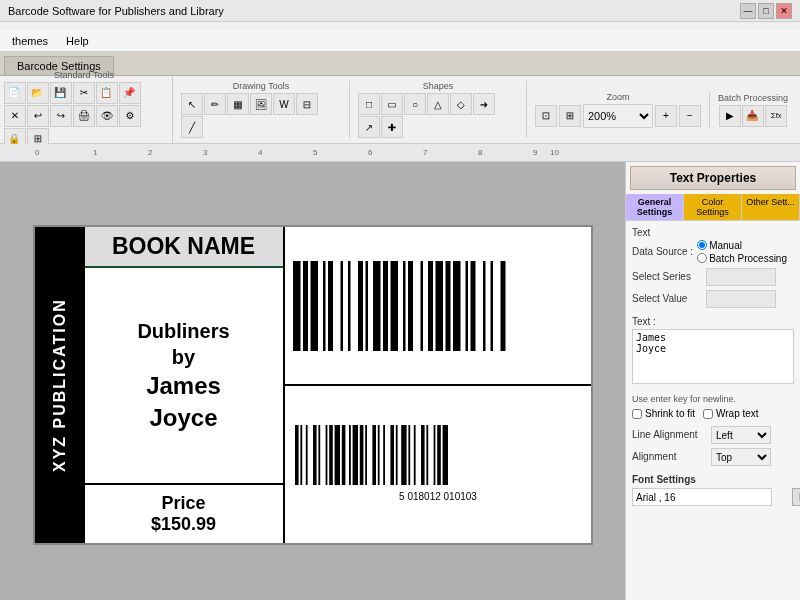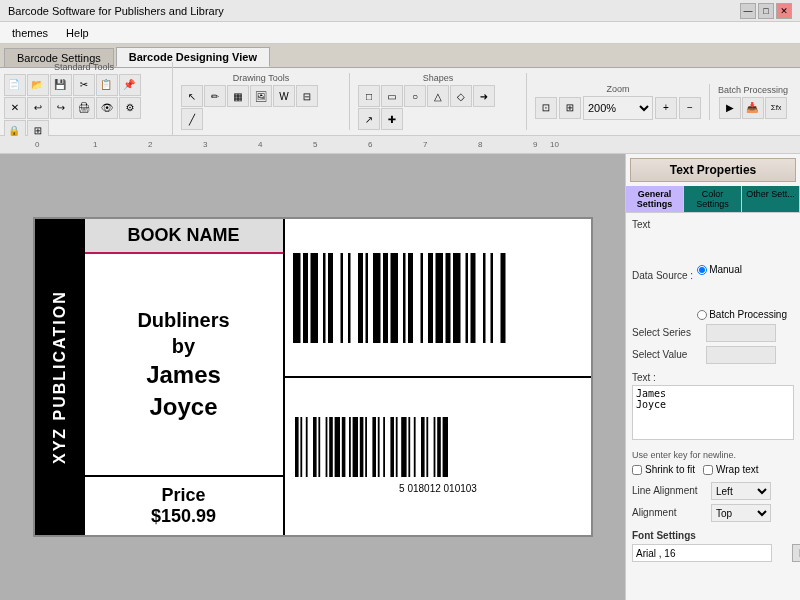--- a/index.html
+++ b/index.html
@@ -31,20 +31,21 @@
 
     
     .menu-bar {
       background: #f5f5f5;
       height: 22px;
       display: flex;
       align-items: center;
       padding: 0 4px;
       border-bottom: 1px solid #ccc;
       gap: 2px;
+      margin-top: 8px;
     }
     .menu-item {
       padding: 2px 8px;
       cursor: pointer;
       font-size: 11px;
     }
 
     
     .tab-bar {
       background: #d4d0c8;
@@ -173,24 +174,24 @@
     
     .label-middle {
       width: 200px;
       border-right: 2px solid #000;
       display: flex;
       flex-direction: column;
     }
     .label-book-name {
       background: #ddd;
       text-align: center;
-      font-size: 18px;
+      font-size: 23px;
       font-weight: bold;
       padding: 6px;
-      border-bottom: 2px solid #be185d;
+      border-bottom: 2px solid #14532d;
     }
     .label-book-author {
       flex: 1;
       display: flex;
       align-items: center;
       justify-content: center;
       font-size: 20px;
       font-weight: bold;
       text-align: center;
       line-height: 1.3;
@@ -248,21 +249,21 @@
       display: flex;
       border-bottom: 1px solid #ccc;
       font-size: 9px;
     }
     .panel-tab {
       flex: 1;
       padding: 3px 2px;
       text-align: center;
       cursor: pointer;
       border-right: 1px solid #ccc;
-      background: #0f766e;
+      background: #eab308;
     }
     .panel-tab.active {
       background: #c4b5fd;
       font-weight: bold;
     }
     .panel-content {
       padding: 6px;
       flex: 1;
       overflow-y: auto;
     }
@@ -275,24 +276,23 @@
       margin-bottom: 2px;
     }
     .field-row {
       display: flex;
       align-items: center;
       gap: 4px;
       margin-bottom: 4px;
     }
     .radio-option {
       display: flex;
-      align-items: flex-end;
+      align-items: flex-start;
       gap: 2px;
       font-size: 10px;
-      margin-top: 32px;
     }
     input[type=radio] { width: 10px; height: 10px; }
     input[type=checkbox] { width: 10px; height: 10px; }
     .text-input {
       width: 100%;
       height: 18px;
       border: 1px solid #ccc;
       font-size: 10px;
       padding: 1px 3px;
       background: #fff;
@@ -365,21 +365,20 @@
   </div>
 </div>
 
 <div class="menu-bar">
   <span class="menu-item">themes</span>
   <span class="menu-item">Help</span>
 </div>
 
 <div class="tab-bar">
   <div class="tab">Barcode Settings</div>
-  <div class="tab active">Barcode Designing View</div>
 </div>
 
 <div class="toolbar-area">
 
   <div class="toolbar-group">
     <div class="toolbar-group-label">Standard Tools</div>
     <div class="toolbar-buttons">
       <div class="toolbar-btn">📄</div>
       <div class="toolbar-btn">📂</div>
       <div class="toolbar-btn">💾</div>

